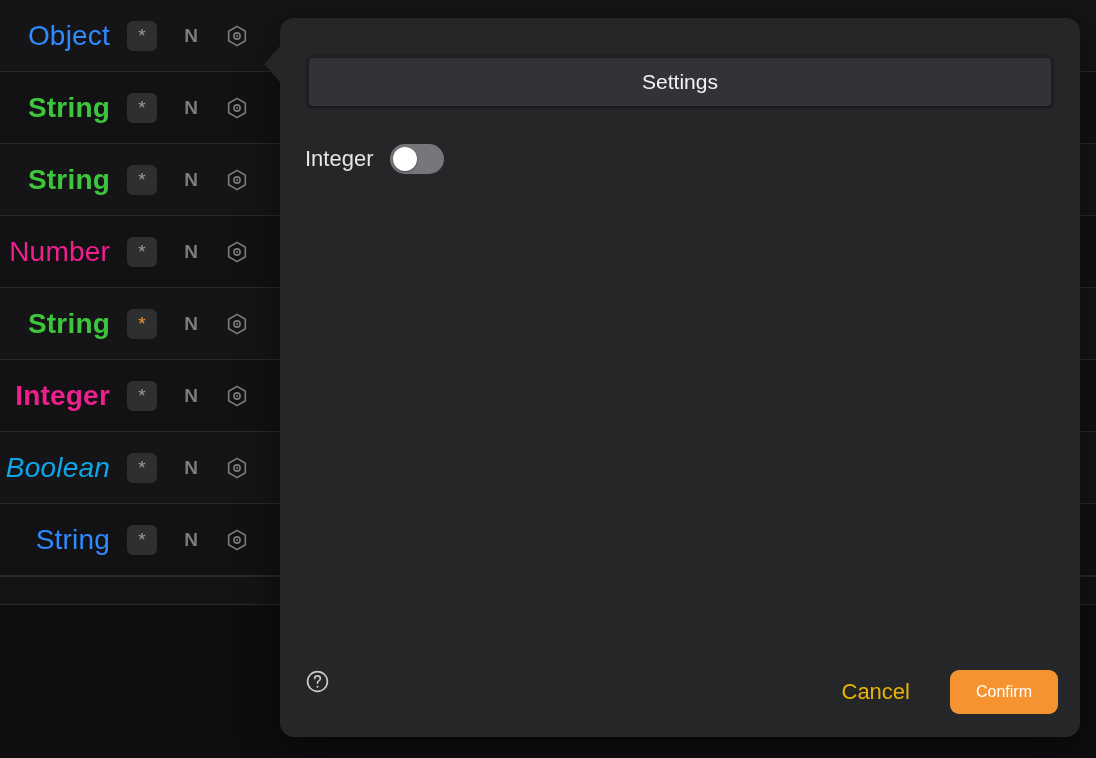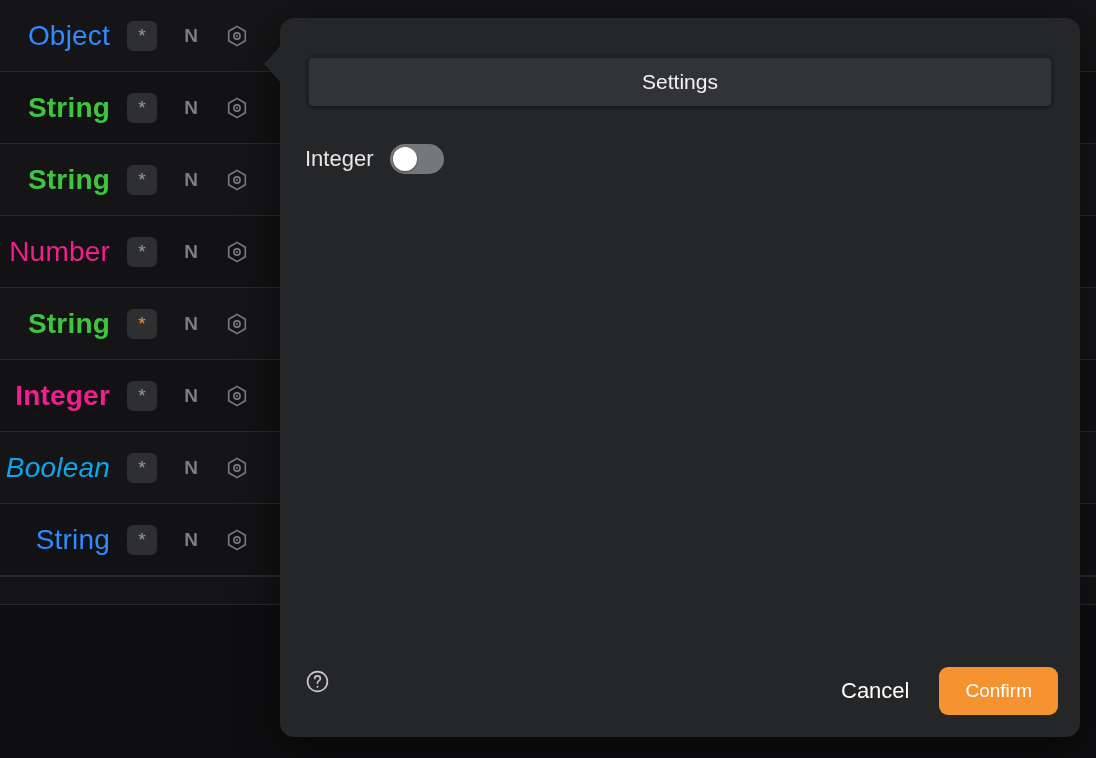--- a/index.html
+++ b/index.html
@@ -205,33 +205,33 @@
   .footer-actions {
     position: absolute;
     right: 22px;
     bottom: 22px;
     display: flex;
     align-items: center;
   }
   .btn-cancel {
     background: transparent;
     border: none;
-    color: #ffffff;
+    color: #eab308;
     font-size: 22px;
     font-family: "Liberation Sans", sans-serif;
     padding: 10px 18px;
     cursor: pointer;
   }
   .btn-confirm {
-    margin-left: 12px;
+    margin-left: 22px;
     background: #f59331;
     border: none;
     border-radius: 9px;
     color: #ffffff;
-    font-size: 19px;
+    font-size: 16px;
     font-family: "Liberation Sans", sans-serif;
     padding: 13px 26px;
     cursor: pointer;
   }
 </style>
 </head>
 <body>
 
 <div id="schema-list">
 

